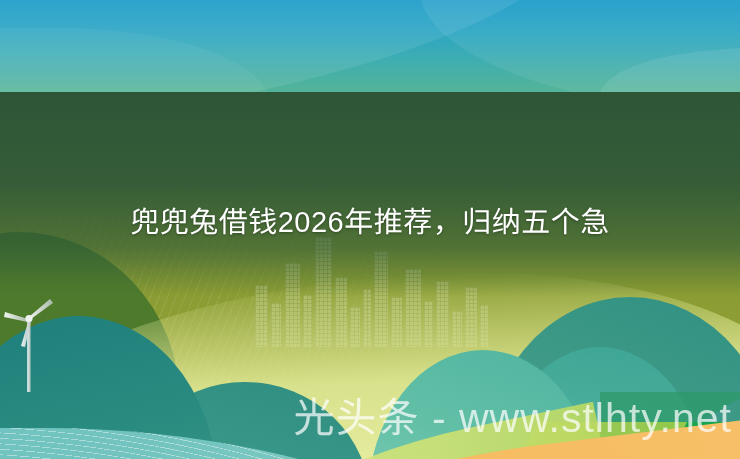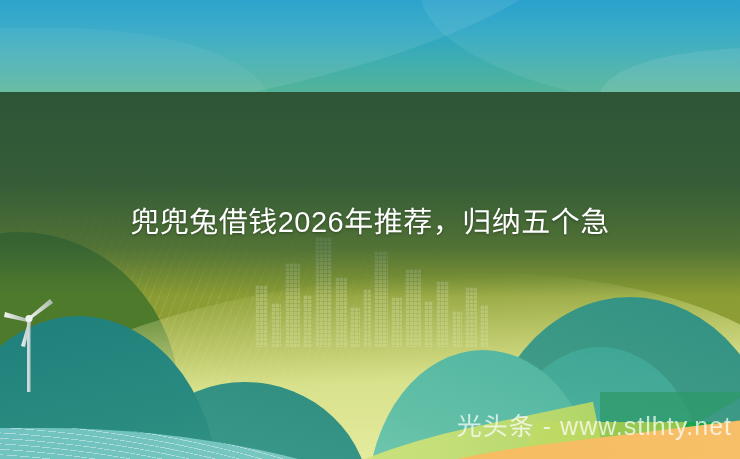--- a/index.html
+++ b/index.html
@@ -268,23 +268,23 @@
     font-weight: 400;
     letter-spacing: .5px;
     text-shadow: 0 1px 3px rgba(0,0,0,.35);
     white-space: pre-line;
   }
 
   
   .watermark {
     position: absolute;
     right: 8px;
-    bottom: 12px;
+    bottom: 20px;
     color: rgba(255,255,255,0.72);
-    font-size: 25px;
+    font-size: 41px;
     line-height: 42px;
     letter-spacing: 1px;
     white-space: nowrap;
   }
 </style>
 </head>
 <body>
 
 <div id="banner">
 

